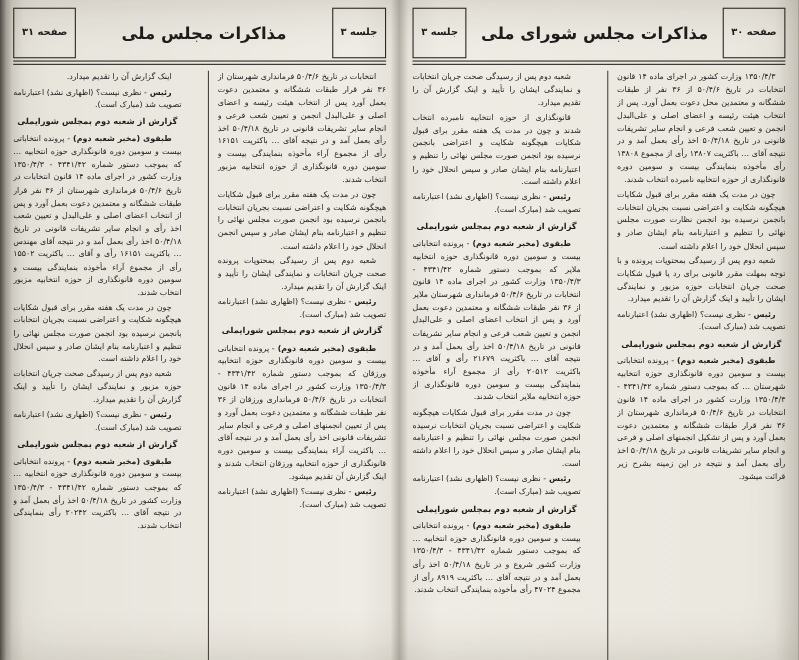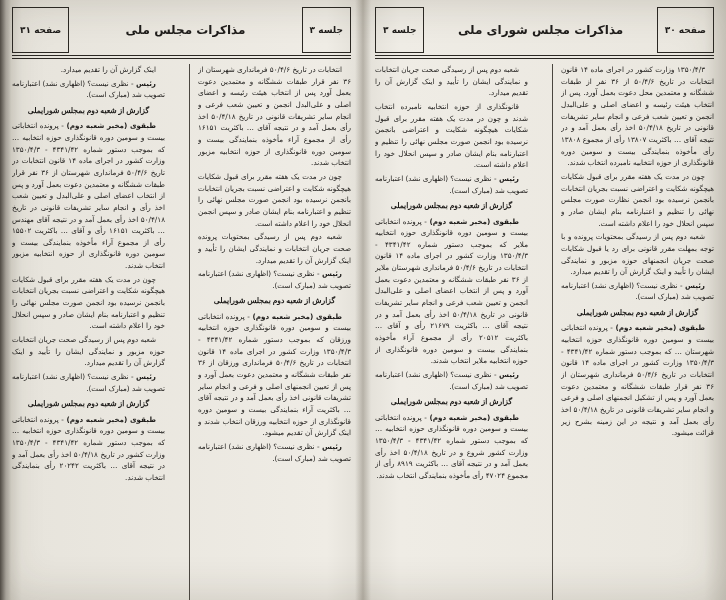--- a/index.html
+++ b/index.html
@@ -45,72 +45,72 @@
     padding-bottom: 2px; margin-bottom: 5px;
   }
   .hdr-box {
     border: 1px solid #2b2823;
     padding: 15px 7px;
     font-size: 9px; font-weight: bold; line-height: 14px;
     white-space: nowrap;
   }
   .page-title {
     margin: 0;
-    font-size: 12px; font-weight: bold;
+    font-size: 15px; font-weight: bold;
     letter-spacing: .4px;
     white-space: nowrap;
   }
   .cols { display: flex; height: 548px; overflow: hidden; }
   .col {
     flex: 1; min-width: 0;
     font-size: 7.2px; line-height: 1.62;
     text-align: justify;
     overflow: hidden;
   }
   .col + .col {
     border-right: 1px solid #4a463f;
     padding-right: 24px; margin-right: 8px;
   }
   .blk { margin: 0 0 2px; }
   .blk.p, .blk.s { text-indent: 9px; }
   .blk.h {
     text-align: center; font-weight: bold;
     font-size: 7.6px; margin: 4px 0 3px;
     text-indent: 0;
-    font-family: Liberation Serif, serif;
   }
   .blk b { font-weight: bold; }
 </style>
 </head>
 <body>
 
 <div class="scan">
   <div class="spread" dir="rtl">
 
     <section class="page">
       <header class="page-header">
         <span class="hdr-box">صفحه ۳۰</span>
         <h1 class="page-title">مذاکرات مجلس شورای ملی</h1>
         <span class="hdr-box">جلسه ۳</span>
       </header>
       <div class="cols">
         <div class="col">
             <div class="blk p">۱۳۵۰/۴/۳ وزارت کشور در اجرای ماده ۱۴ قانون انتخابات در تاریخ ۵۰/۴/۶ از ۳۶ نفر از طبقات ششگانه و معتمدین محل دعوت بعمل آورد. پس از انتخاب هیئت رئیسه و اعضای اصلی و علی‌البدل انجمن و تعیین شعب فرعی و انجام سایر تشریفات قانونی در تاریخ ۵۰/۴/۱۸ اخذ رأی بعمل آمد و در نتیجه آقای … باکثریت ۱۳۸۰۷ رأی از مجموع ۱۳۸۰۸ رأی مأخوذه بنمایندگی بیست و سومین دوره قانونگذاری از حوزه انتخابیه نامبرده انتخاب شدند.</div>
             <div class="blk p">چون در مدت یک هفته مقرر برای قبول شکایات هیچگونه شکایت و اعتراضی نسبت بجریان انتخابات بانجمن نرسیده بود انجمن نظارت صورت مجلس نهائی را تنظیم و اعتبارنامه بنام ایشان صادر و سپس انحلال خود را اعلام داشته است.</div>
-            <div class="blk p">شعبه دوم پس از رسیدگی بمحتویات پرونده و با توجه بمهلت مقرر قانونی برای رد یا قبول شکایات صحت جریان انجمنهای حوزه مزبور و نمایندگی ایشان را تأیید و اینک گزارش آن را تقدیم میدارد.</div>
+            <div class="blk p">شعبه دوم پس از رسیدگی بمحتویات پرونده و با توجه بمهلت مقرر قانونی برای رد یا قبول شکایات صحت جریان انتخابات حوزه مزبور و نمایندگی ایشان را تأیید و اینک گزارش آن را تقدیم میدارد.</div>
             <div class="blk s"><b>رئیس </b>- نظری نیست؟ (اظهاری نشد) اعتبارنامه تصویب شد (مبارک است).</div>
             <div class="blk h">گزارش از شعبه دوم بمجلس شورایملی</div>
             <div class="blk s"><b>طبقوی (مخبر شعبه دوم) </b>- پرونده انتخاباتی بیست و سومین دوره قانونگذاری حوزه انتخابیه شهرستان … که بموجب دستور شماره ۴۳۴۱/۴۲ - ۱۳۵۰/۴/۳ وزارت کشور در اجرای ماده ۱۴ قانون انتخابات در تاریخ ۵۰/۴/۶ فرمانداری شهرستان از ۳۶ نفر قرار طبقات ششگانه و معتمدین دعوت بعمل آورد و پس از تشکیل انجمنهای اصلی و فرعی و انجام سایر تشریفات قانونی در تاریخ ۵۰/۴/۱۸ اخذ رأی بعمل آمد و نتیجه در این زمینه بشرح زیر قرائت میشود.</div>
           </div>
         <div class="col">
             <div class="blk p">شعبه دوم پس از رسیدگی صحت جریان انتخابات و نمایندگی ایشان را تأیید و اینک گزارش آن را تقدیم میدارد.</div>
             <div class="blk p">قانونگذاری از حوزه انتخابیه نامبرده انتخاب شدند و چون در مدت یک هفته مقرر برای قبول شکایات هیچگونه شکایت و اعتراضی بانجمن نرسیده بود انجمن صورت مجلس نهائی را تنظیم و اعتبارنامه بنام ایشان صادر و سپس انحلال خود را اعلام داشته است.</div>
             <div class="blk s"><b>رئیس </b>- نظری نیست؟ (اظهاری نشد) اعتبارنامه تصویب شد (مبارک است).</div>
             <div class="blk h">گزارش از شعبه دوم بمجلس شورایملی</div>
             <div class="blk s"><b>طبقوی (مخبر شعبه دوم) </b>- پرونده انتخاباتی بیست و سومین دوره قانونگذاری حوزه انتخابیه ملایر که بموجب دستور شماره ۴۳۴۱/۴۲ - ۱۳۵۰/۴/۳ وزارت کشور در اجرای ماده ۱۴ قانون انتخابات در تاریخ ۵۰/۴/۶ فرمانداری شهرستان ملایر از ۳۶ نفر طبقات ششگانه و معتمدین دعوت بعمل آورد و پس از انتخاب اعضای اصلی و علی‌البدل انجمن و تعیین شعب فرعی و انجام سایر تشریفات قانونی در تاریخ ۵۰/۴/۱۸ اخذ رأی بعمل آمد و در نتیجه آقای … باکثریت ۲۱۶۷۹ رأی و آقای … باکثریت ۲۰۵۱۲ رأی از مجموع آراء مأخوذه بنمایندگی بیست و سومین دوره قانونگذاری از حوزه انتخابیه ملایر انتخاب شدند.</div>
+            <div class="blk p">چون در مدت مقرر برای قبول شکایات هیچگونه شکایت و اعتراضی نسبت بجریان انتخابات نرسیده انجمن صورت مجلس نهائی را تنظیم و اعتبارنامه بنام ایشان صادر و سپس انحلال خود را اعلام داشته است.</div>
             <div class="blk s"><b>رئیس </b>- نظری نیست؟ (اظهاری نشد) اعتبارنامه تصویب شد (مبارک است).</div>
             <div class="blk h">گزارش از شعبه دوم بمجلس شورایملی</div>
             <div class="blk s"><b>طبقوی (مخبر شعبه دوم) </b>- پرونده انتخاباتی بیست و سومین دوره قانونگذاری حوزه انتخابیه … که بموجب دستور شماره ۴۳۴۱/۴۲ - ۱۳۵۰/۴/۳ وزارت کشور شروع و در تاریخ ۵۰/۴/۱۸ اخذ رأی بعمل آمد و در نتیجه آقای … باکثریت ۸۹۱۹ رأی از مجموع ۴۷۰۲۴ رأی مأخوذه بنمایندگی انتخاب شدند.</div>
           </div>
       </div>
     </section>
 
     <section class="page">
       <header class="page-header">
         <span class="hdr-box">جلسه ۳</span>

